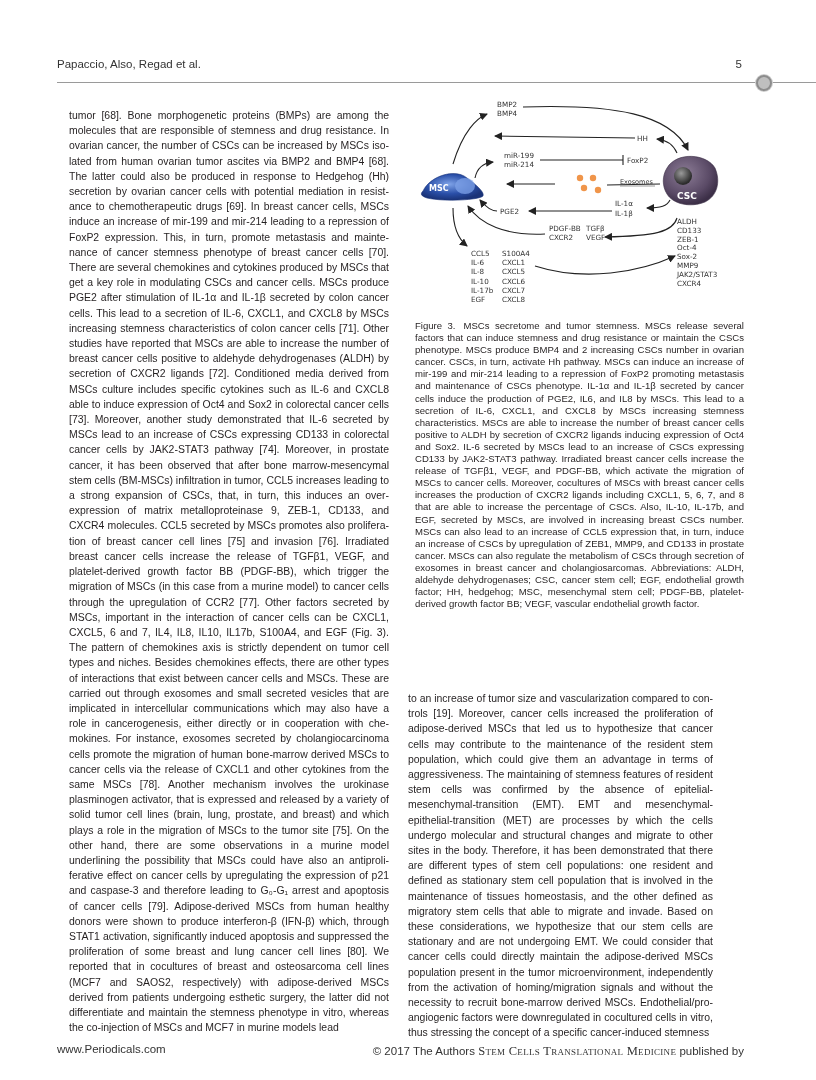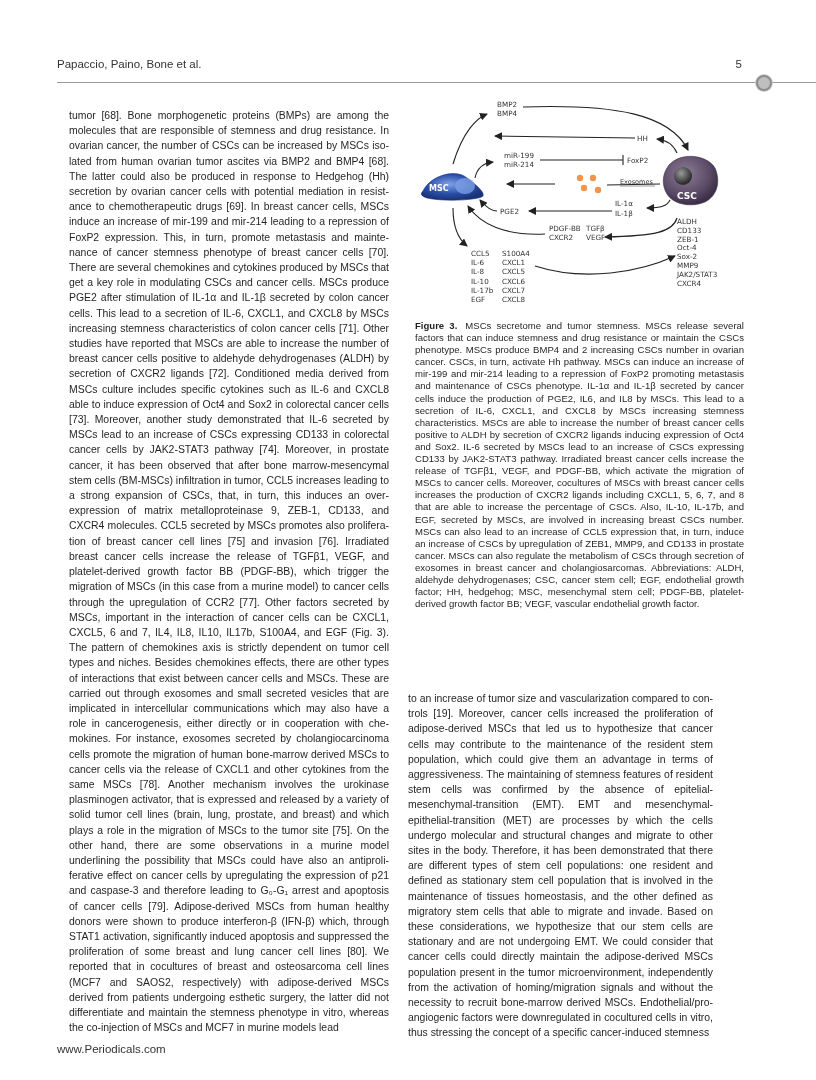--- a/index.html
+++ b/index.html
@@ -14,31 +14,31 @@
   .col { position: absolute; font-size: 10.45px; line-height: 15.2px; text-align: justify;
          hyphens: manual; color: #231f20; }
   .col p { margin: 12px; }
   .col-left { left: 57px; top: 96px; width: 344px; }
   .col-right-body { left: 396px; top: 679px; width: 329px; }
   .figure { position: absolute; left: 415px; top: 96px; width: 330px; height: 236px; }
   .figure svg { width: 330px; height: 236px; display: block; }
   .figure text { font-family: "DejaVu Sans", sans-serif; font-size: 7.2px; fill: #333; }
   .caption { position: absolute; left: 415px; top: 320px; width: 329px; font-size: 9.55px;
              line-height: 12.1px; text-align: justify; color: #231f20; }
-  .caption .label { font-weight: bold; margin-right: 8px; }
+  .caption .label { font-weight: normal; margin-right: 8px; }
   .footer-left { position: absolute; left: 57px; top: 1043px; font-size: 11.5px; color: #333; }
   .footer-right { position: absolute; right: 72px; top: 1043px; font-size: 11.5px; line-height: 16px;
                   text-align: right; color: #333; }
   .footer-right .journal { font-family: "Liberation Serif", serif; font-variant: small-caps; letter-spacing: 0.3px; font-size: 12.5px; }
 </style>
 </head>
 <body>
 
 <div class="header">
-  <span class="authors">Papaccio, Paino, Bone et al.</span>
+  <span class="authors">Papaccio, Also, Regad et al.</span>
   <span class="pageno">5</span>
 </div>
 <div class="rule"></div>
 <div class="page-ornament"></div>
 
 <div class="col col-left">
   <p>tumor [68]. Bone morphogenetic proteins (BMPs) are among the molecules that are responsible of stemness and drug resistance. In ovarian cancer, the number of CSCs can be increased by MSCs iso­lated from human ovarian tumor ascites via BMP2 and BMP4 [68]. The latter could also be produced in response to Hedgehog (Hh) secretion by ovarian cancer cells with potential mediation in resist­ance to chemotherapeutic drugs [69]. In breast cancer cells, MSCs induce an increase of mir-199 and mir-214 leading to a repression of FoxP2 expression. This, in turn, promote metastasis and mainte­nance of cancer stemness phenotype of breast cancer cells [70]. There are several chemokines and cytokines produced by MSCs that get a key role in modulating CSCs and cancer cells. MSCs pro­duce PGE2 after stimulation of IL-1α and IL-1β secreted by colon cancer cells. This lead to a secretion of IL-6, CXCL1, and CXCL8 by MSCs increasing stemness characteristics of colon cancer cells [71]. Other studies have reported that MSCs are able to increase the number of breast cancer cells positive to aldehyde dehydrogenases (ALDH) by secretion of CXCR2 ligands [72]. Conditioned media derived from MSCs culture includes specific cytokines such as IL-6 and CXCL8 able to induce expression of Oct4 and Sox2 in colorectal cancer cells [73]. Moreover, another study demonstrated that IL-6 secreted by MSCs lead to an increase of CSCs expressing CD133 in colorectal cancer cells by JAK2-STAT3 pathway [74]. Moreover, in prostate cancer, it has been observed that after bone marrow-mes­encymal stem cells (BM-MSCs) infiltration in tumor, CCL5 increases leading to a strong expansion of CSCs, that, in turn, this induces an over-expression of matrix metalloproteinase 9, ZEB-1, CD133, and CXCR4 molecules. CCL5 secreted by MSCs promotes also prolifera­tion of breast cancer cell lines [75] and invasion [76]. Irradiated breast cancer cells increase the release of TGFβ1, VEGF, and platelet-derived growth factor BB (PDGF-BB), which trigger the migration of MSCs (in this case from a murine model) to cancer cells through the upregulation of CCR2 [77]. Other factors secreted by MSCs, important in the interaction of cancer cells can be CXCL1, CXCL5, 6 and 7, IL4, IL8, IL10, IL17b, S100A4, and EGF (Fig. 3). The pattern of chemokines axis is strictly dependent on tumor cell types and niches. Besides chemokines effects, there are other types of interactions that exist between cancer cells and MSCs. These are carried out through exosomes and small secreted vesicles that are implicated in intercellular communications which may also have a role in cancerogenesis, either directly or in cooperation with che­mokines. For instance, exosomes secreted by cholangiocarcinoma cells promote the migration of human bone-marrow derived MSCs to cancer cells via the release of CXCL1 and other cytokines from the same MSCs [78]. Another mechanism involves the urokinase plasminogen activator, that is expressed and released by a variety of solid tumor cell lines (brain, lung, prostate, and breast) and which plays a role in the migration of MSCs to the tumor site [75]. On the other hand, there are some observations in a murine model underlining the possibility that MSCs could have also an antiproli­ferative effect on cancer cells by upregulating the expression of p21 and caspase-3 and therefore leading to G₀-G₁ arrest and apo­ptosis of cancer cells [79]. Adipose-derived MSCs from human healthy donors were shown to produce interferon-β (IFN-β) which, through STAT1 activation, significantly induced apoptosis and sup­pressed the proliferation of some breast and lung cancer cell lines [80]. We reported that in cocultures of breast and osteosarcoma cell lines (MCF7 and SAOS2, respectively) with adipose-derived MSCs derived from patients undergoing esthetic surgery, the latter did not differentiate and maintain the stemness phenotype in vitro, whereas the co-injection of MSCs and MCF7 in murine models lead</p>
 </div>
 
 <div class="figure">
@@ -149,13 +149,18 @@
 <div class="caption">
   <span class="label">Figure 3.</span><span>MSCs secretome and tumor stemness. MSCs release sev­eral factors that can induce stemness and drug resistance or main­tain the CSCs phenotype. MSCs produce BMP4 and 2 increasing CSCs number in ovarian cancer. CSCs, in turn, activate Hh pathway. MSCs can induce an increase of mir-199 and mir-214 leading to a repression of FoxP2 promoting metastasis and maintenance of CSCs phenotype. IL-1α and IL-1β secreted by cancer cells induce the pro­duction of PGE2, IL6, and IL8 by MSCs. This lead to a secretion of IL-6, CXCL1, and CXCL8 by MSCs increasing stemness characteristics. MSCs are able to increase the number of breast cancer cells positive to ALDH by secretion of CXCR2 ligands inducing expression of Oct4 and Sox2. IL-6 secreted by MSCs lead to an increase of CSCs express­ing CD133 by JAK2-STAT3 pathway. Irradiated breast cancer cells increase the release of TGFβ1, VEGF, and PDGF-BB, which activate the migration of MSCs to cancer cells. Moreover, cocultures of MSCs with breast cancer cells increases the production of CXCR2 ligands including CXCL1, 5, 6, 7, and 8 that are able to increase the percentage of CSCs. Also, IL-10, IL-17b, and EGF, secreted by MSCs, are involved in increasing breast CSCs number. MSCs can also lead to an increase of CCL5 expression that, in turn, induce an increase of CSCs by upregulation of ZEB1, MMP9, and CD133 in prostate cancer. MSCs can also regulate the metabolism of CSCs through secretion of exosomes in breast cancer and cholangiosarcomas. Abbreviations: ALDH, aldehyde dehydrogenases; CSC, cancer stem cell; EGF, endothelial growth factor; HH, hedgehog; MSC, mesenchy­mal stem cell; PDGF-BB, platelet-derived growth factor BB; VEGF, vascular endothelial growth factor.</span>
 </div>
 
 <div class="col col-right-body">
   <p>to an increase of tumor size and vascularization compared to con­trols [19]. Moreover, cancer cells increased the proliferation of adipose-derived MSCs that led us to hypothesize that cancer cells may contribute to the maintenance of the resident stem popula­tion, which could give them an advantage in terms of aggressive­ness. The maintaining of stemness features of resident stem cells was confirmed by the absence of epitelial-mesenchymal-transition (EMT). EMT and mesenchymal-epithelial-transition (MET) are proc­esses by which the cells undergo molecular and structural changes and migrate to other sites in the body. Therefore, it has been dem­onstrated that there are different types of stem cell populations: one resident and defined as stationary stem cell population that is involved in the maintenance of tissues homeostasis, and the other defined as migratory stem cells that able to migrate and invade. Based on these considerations, we hypothesize that our stem cells are stationary and are not undergoing EMT. We could consider that cancer cells could directly maintain the adipose-derived MSCs pop­ulation present in the tumor microenvironment, independently from the activation of homing/migration signals and without the necessity to recruit bone-marrow derived MSCs. Endothelial/pro­angiogenic factors were downregulated in cocultured cells in vitro, thus stressing the concept of a specific cancer-induced stemness</p>
 </div>
 
 <div class="footer-left">www.Periodicals.com</div>
 <div class="footer-right">
+  <div>
+    <span>© 2017 The Authors</span>
+    <span class="journal">Stem Cells Translational Medicine</span>
+    <span>published by</span>
+  </div>
 </div>
 
 </body></html>

